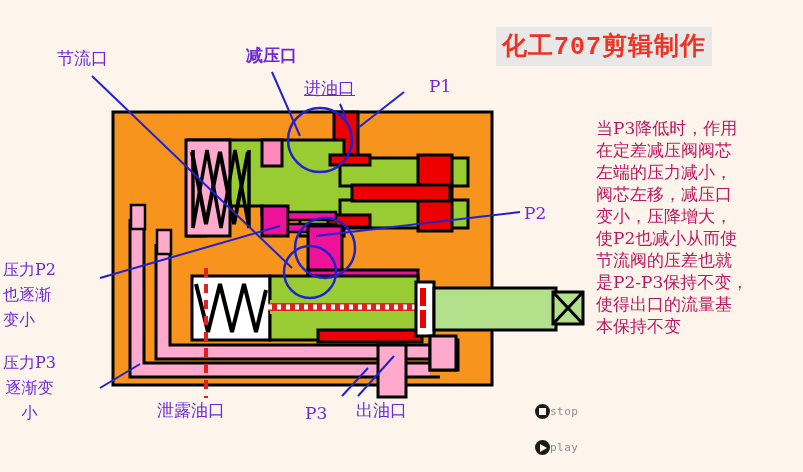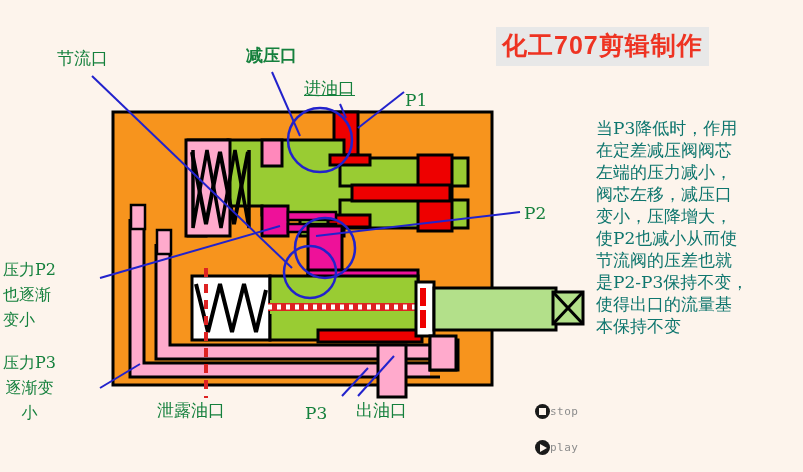--- a/index.html
+++ b/index.html
@@ -16,50 +16,50 @@
     font-family: "DejaVu Sans", "Liberation Sans", sans-serif;
   }
   .svgwrap {
     position: absolute;
     left: 0; top: 0;
     width: 803px;
     height: 472px;
   }
   .label {
     position: absolute;
-    color: #15803d;
+    color: #6d28d9;
     font-family: "DejaVu Serif", "Liberation Serif", serif;
     font-size: 17px;
     line-height: 21px;
     white-space: pre;
     letter-spacing: 0px;
   }
   .label-sm {
     font-size: 16px;
     line-height: 25px;
   }
   #watermark {
     position: absolute;
     left: 496px;
     top: 27px;
     background: #e8e8e8;
     color: #ee3322;
-    font-family: Liberation Sans, sans-serif;
+    font-family: Liberation Mono, monospace;
     font-size: 25px;
     font-weight: bold;
     letter-spacing: 1px;
     padding: 2px 6px 4px 6px;
     white-space: pre;
   }
   #desc {
     position: absolute;
     left: 596px;
     top: 117px;
     width: 205px;
-    color: #0f766e;
+    color: #be185d;
     font-family: "DejaVu Serif", "Liberation Serif", serif;
     font-size: 17px;
     line-height: 22px;
     white-space: pre-line;
   }
   .ctrl {
     position: absolute;
     display: flex;
     align-items: center;
     cursor: pointer;
@@ -91,21 +91,21 @@
     font-family: "DejaVu Sans Mono", "Liberation Mono", monospace;
     font-size: 11px;
     letter-spacing: 0.5px;
   }
   #stop-button { left: 535px; top: 404px; }
   #play-button { left: 535px; top: 440px; }
 
   #lbl-throttle   { left: 57px;  top: 48px; }
   #lbl-reducing   { left: 246px; top: 45px; font-weight: bold; }
   #lbl-inlet      { left: 304px; top: 78px; text-decoration: underline; }
-  #lbl-p1         { left: 405px; top: 76px; margin-top: 14px; }
+  #lbl-p1         { left: 429px; top: 76px; }
   #lbl-p2         { left: 524px; top: 203px; }
   #lbl-p2-left    { left: 3px;   top: 257px; }
   #lbl-p3-left    { left: 3px;   top: 350px; text-align: center; }
   #lbl-drain      { left: 157px; top: 400px; }
   #lbl-p3-bottom  { left: 305px; top: 403px; }
   #lbl-outlet     { left: 356px; top: 400px; }
 </style>
 </head>
 <body>
 

